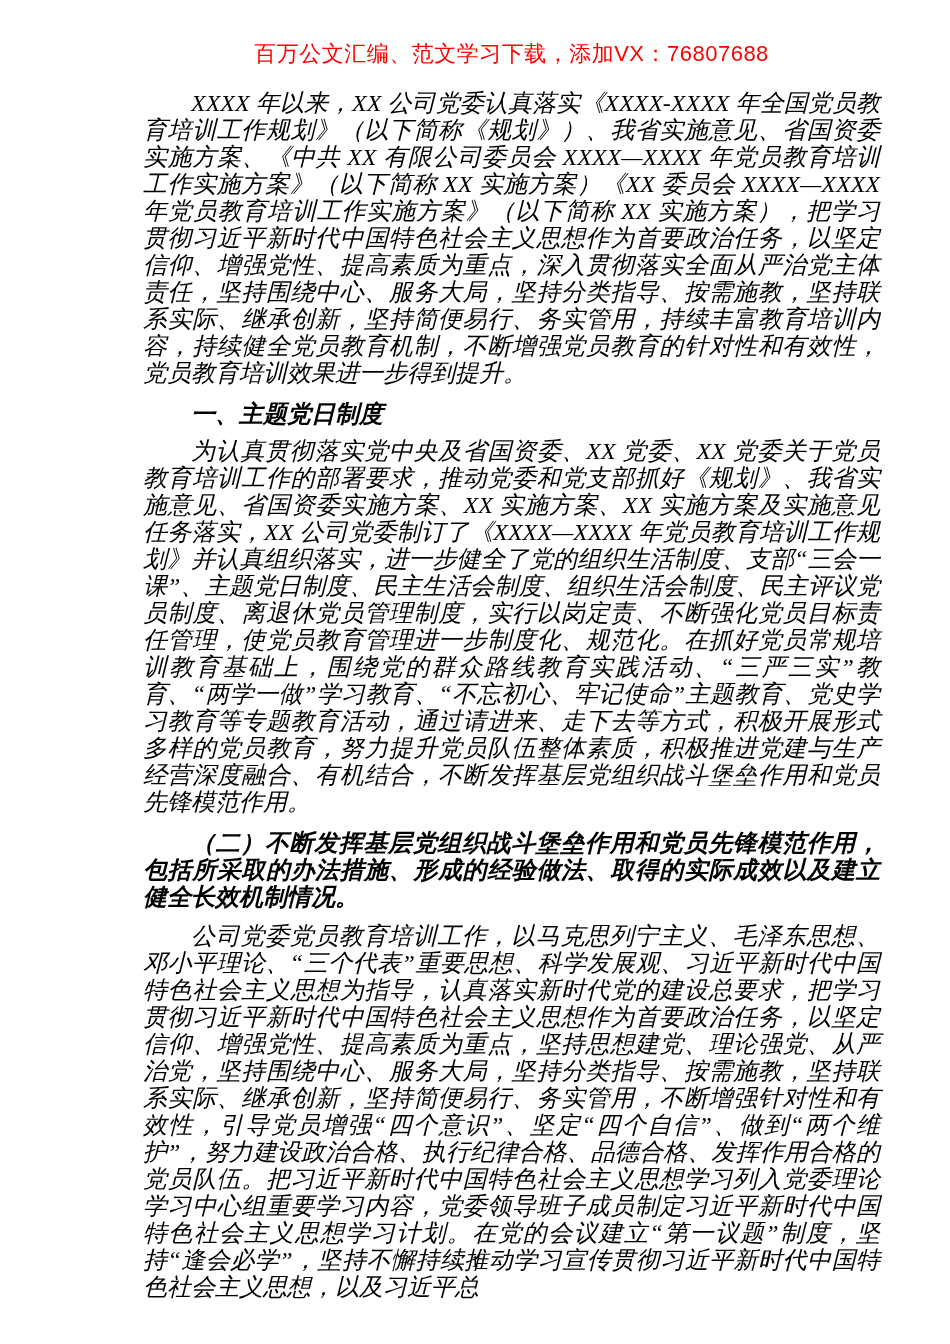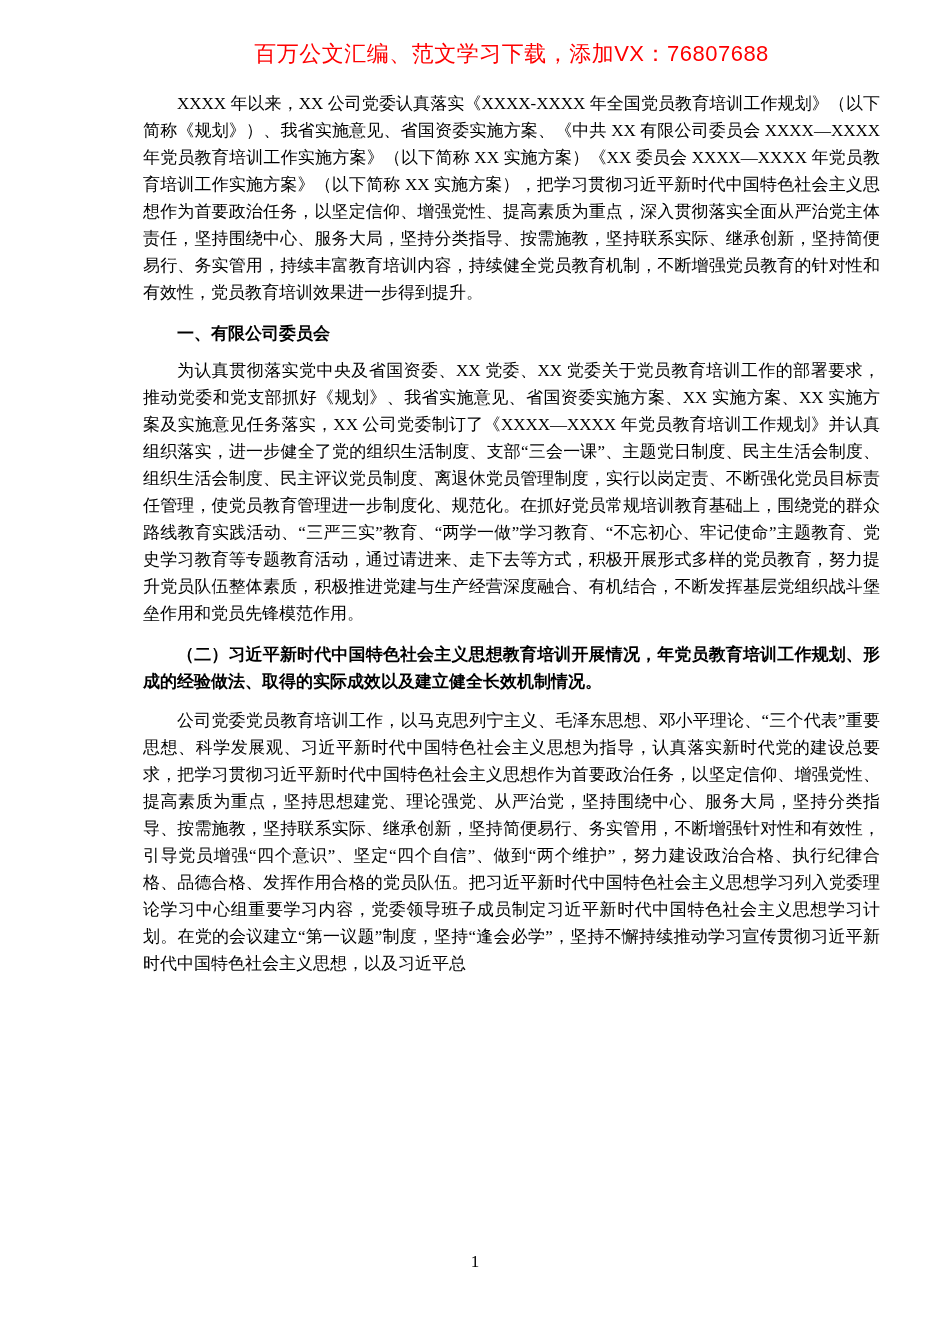--- a/index.html
+++ b/index.html
@@ -22,25 +22,26 @@
   .notice {
     text-align: center;
     color: #fe0000;
     font-size: 22px;
     line-height: 28px;
     font-family: "Liberation Sans", "DejaVu Sans", sans-serif;
     margin: 6px 0 22px 0;
     letter-spacing: 0.5px;
   }
   .body-text {
-    font-size: 17px;
+    font-size: 24px;
     line-height: 27px;
     text-align: justify;
     text-indent: 2em;
     margin: 0 0 10px 0;
+    font-style: italic;
   }
   .bold {
     font-weight: bold;
   }
   .section-heading {
     margin-top: 14px;
   }
   .sub-heading {
     margin-top: 14px;
     margin-bottom: 12px;
@@ -58,24 +59,24 @@
 </style>
 </head>
 <body>
 
 <div class="page">
 
   <div class="notice">百万公文汇编、范文学习下载，添加VX：76807688</div>
 
   <p class="body-text">XXXX 年以来，XX 公司党委认真落实《XXXX-XXXX 年全国党员教育培训工作规划》（以下简称《规划》）、我省实施意见、省国资委实施方案、《中共 XX 有限公司委员会 XXXX—XXXX 年党员教育培训工作实施方案》（以下简称 XX 实施方案）《XX 委员会 XXXX—XXXX 年党员教育培训工作实施方案》（以下简称 XX 实施方案），把学习贯彻习近平新时代中国特色社会主义思想作为首要政治任务，以坚定信仰、增强党性、提高素质为重点，深入贯彻落实全面从严治党主体责任，坚持围绕中心、服务大局，坚持分类指导、按需施教，坚持联系实际、继承创新，坚持简便易行、务实管用，持续丰富教育培训内容，持续健全党员教育机制，不断增强党员教育的针对性和有效性，党员教育培训效果进一步得到提升。</p>
 
-  <p class="body-text bold section-heading">一、有限公司委员会</p>
+  <p class="body-text bold section-heading">一、主题党日制度</p>
 
 
   <p class="body-text">为认真贯彻落实党中央及省国资委、XX 党委、XX 党委关于党员教育培训工作的部署要求，推动党委和党支部抓好《规划》、我省实施意见、省国资委实施方案、XX 实施方案、XX 实施方案及实施意见任务落实，XX 公司党委制订了《XXXX—XXXX 年党员教育培训工作规划》并认真组织落实，进一步健全了党的组织生活制度、支部“三会一课”、主题党日制度、民主生活会制度、组织生活会制度、民主评议党员制度、离退休党员管理制度，实行以岗定责、不断强化党员目标责任管理，使党员教育管理进一步制度化、规范化。在抓好党员常规培训教育基础上，围绕党的群众路线教育实践活动、“三严三实”教育、“两学一做”学习教育、“不忘初心、牢记使命”主题教育、党史学习教育等专题教育活动，通过请进来、走下去等方式，积极开展形式多样的党员教育，努力提升党员队伍整体素质，积极推进党建与生产经营深度融合、有机结合，不断发挥基层党组织战斗堡垒作用和党员先锋模范作用。</p>
 
-  <p class="body-text bold sub-heading">（二）习近平新时代中国特色社会主义思想教育培训开展情况，年党员教育培训工作规划、形成的经验做法、取得的实际成效以及建立健全长效机制情况。</p>
+  <p class="body-text bold sub-heading">（二）不断发挥基层党组织战斗堡垒作用和党员先锋模范作用，包括所采取的办法措施、形成的经验做法、取得的实际成效以及建立健全长效机制情况。</p>
 
   <p class="body-text">公司党委党员教育培训工作，以马克思列宁主义、毛泽东思想、邓小平理论、“三个代表”重要思想、科学发展观、习近平新时代中国特色社会主义思想为指导，认真落实新时代党的建设总要求，把学习贯彻习近平新时代中国特色社会主义思想作为首要政治任务，以坚定信仰、增强党性、提高素质为重点，坚持思想建党、理论强党、从严治党，坚持围绕中心、服务大局，坚持分类指导、按需施教，坚持联系实际、继承创新，坚持简便易行、务实管用，不断增强针对性和有效性，引导党员增强“四个意识”、坚定“四个自信”、做到“两个维护”，努力建设政治合格、执行纪律合格、品德合格、发挥作用合格的党员队伍。把习近平新时代中国特色社会主义思想学习列入党委理论学习中心组重要学习内容，党委领导班子成员制定习近平新时代中国特色社会主义思想学习计划。在党的会议建立“第一议题”制度，坚持“逢会必学”，坚持不懈持续推动学习宣传贯彻习近平新时代中国特色社会主义思想，以及习近平总</p>
 
   <div class="footer-page">1</div>
 
 </div>
 
 </body></html>

